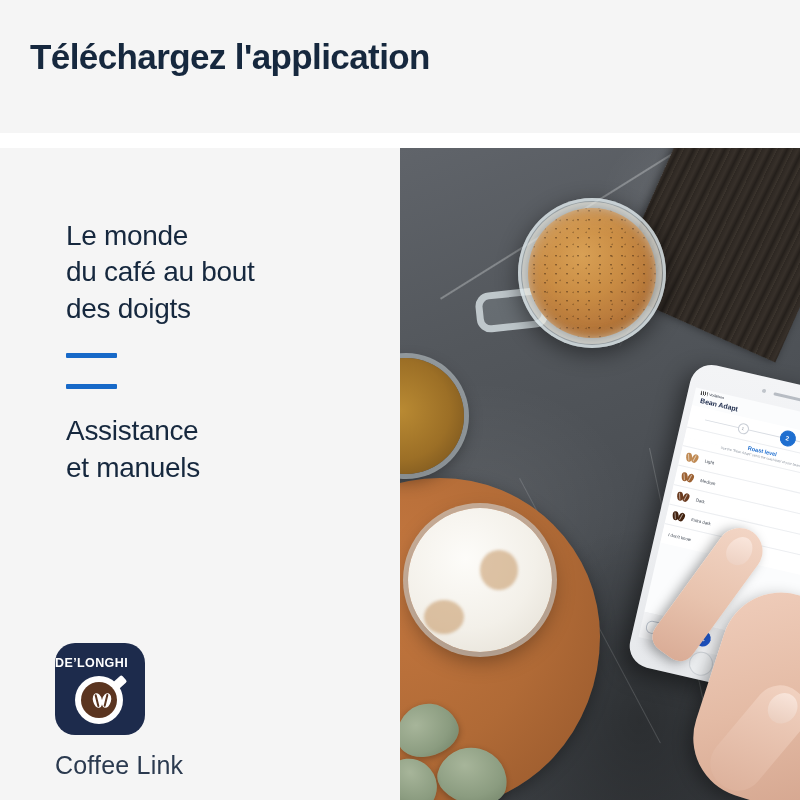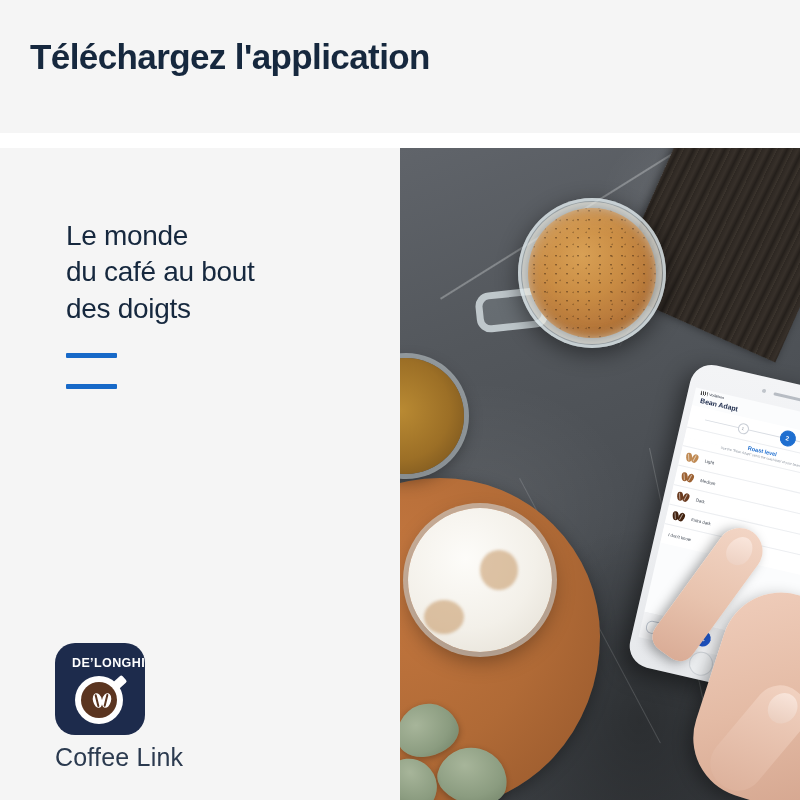--- a/index.html
+++ b/index.html
@@ -41,21 +41,21 @@
     margin:26px 0 24px 0;
   }
 
   
   .app-badge{position:absolute;left:55px;top:495px;}
   .app-icon{
     position:relative;width:90px;height:92px;border-radius:20px;
     background:#1d2b4c;overflow:hidden;
   }
   .app-icon-brand{
-    position:absolute;top:13px;left:0;width:90px;text-align:right;
+    position:absolute;top:13px;left:0;width:90px;text-align:left;
     color:#ffffff;font-size:12.5px;font-weight:600;letter-spacing:0.4px;
   }
   .cup{
     position:absolute;left:20px;top:33px;width:50px;height:50px;
   }
   .cup-body{
     position:absolute;left:0;top:0;width:48px;height:48px;border-radius:50%;
     background:#ffffff;box-sizing:border-box;
   }
   .cup-coffee{
@@ -70,21 +70,21 @@
     position:absolute;width:9px;height:15px;border-radius:50%/50%;
     background:#ffffff;
   }
   .bean::after{
     content:"";position:absolute;left:3.4px;top:1px;width:1.6px;height:13px;
     background:#5b3520;border-radius:1px;
   }
   .bean-1{left:12px;top:10.5px;transform:rotate(-14deg);}
   .bean-2{left:21px;top:10.5px;transform:rotate(14deg);}
   .app-label{
-    margin-top:8px;color:#2b3a4f;font-size:25px;font-weight:400;
+    margin-top:16px;color:#2b3a4f;font-size:25px;font-weight:400;
     letter-spacing:0.2px;
   }
 
   
   .photo{
     position:absolute;left:400px;top:148px;width:400px;height:652px;overflow:hidden;
     background:#55585c;
   }
   .stone{
     position:absolute;inset:0;
@@ -287,20 +287,24 @@
   <div class="left-panel">
 
     <div class="features">
       <div class="feature">
         <p class="feature-text">Le monde
 du café au bout
 des doigts</p>
       </div>
       <div class="rule"></div>
       <div class="rule"></div>
+      <div class="feature">
+        <p class="feature-text">Assistance
+et manuels</p>
+      </div>
     </div>
 
     <div class="app-badge">
       <div class="app-icon">
         <div class="app-icon-brand">DE’LONGHI</div>
         <div class="cup">
           <div class="cup-handle"></div>
           <div class="cup-body">
             <div class="cup-coffee">
               <div class="bean bean-1"></div>

